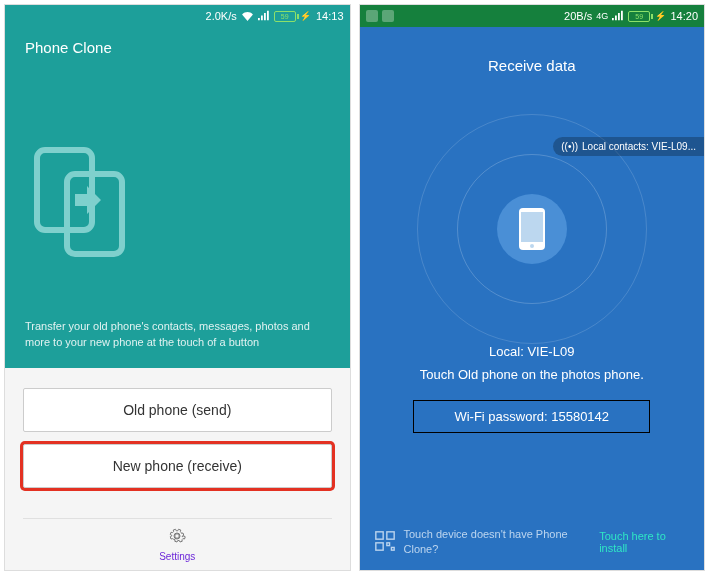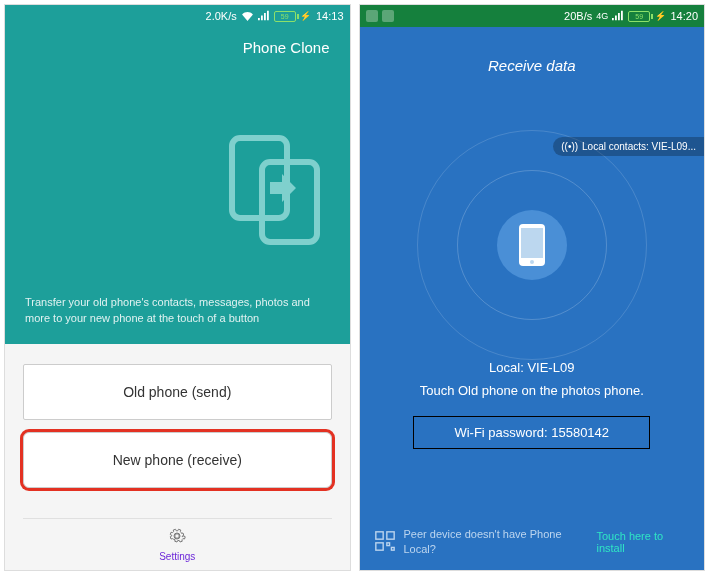--- a/index.html
+++ b/index.html
@@ -7,33 +7,33 @@
   .phone { flex: 1; display: flex; flex-direction: column; border: 1px solid #ddd; position: relative; overflow: hidden; }
 
   
   .statusbar { height: 22px; display: flex; align-items: center; justify-content: flex-end; padding: 0 6px; font-size: 11px; gap: 4px; }
   .sb-teal { background: #1d9f9a; color: #fff; }
   .sb-blue { background: #15803d; color: #fff; }
   .sb-left { margin-right: auto; display: flex; gap: 4px; }
   .sb-sq { width: 12px; height: 12px; background: rgba(255,255,255,0.3); border-radius: 2px; }
 
   
-  .left-top { background: #1d9f9a; color: #fff; flex: 1; display: flex; flex-direction: column; align-items: flex-end; padding: 12px 20px 18px; }
+  .left-top { background: #1d9f9a; color: #fff; flex: 1; display: flex; flex-direction: column; align-items: flex-start; padding: 12px 20px 18px; }
   .title { font-size: 15px; margin-bottom: 28px; }
   .clone-icon { flex: 1; display: flex; align-items: center; justify-content: center; }
   .desc { font-size: 11px; color: #e0f2f1; line-height: 1.4; align-self: flex-start; }
   .left-bottom { background: #f5f5f5; padding: 20px 18px 0; display: flex; flex-direction: column; gap: 12px; }
-  .btn { border: 1px solid #ccc; background: #fff; border-radius: 2px; height: 56px; display: flex; align-items: center; justify-content: center; font-size: 14px; color: #333; cursor: pointer; }
-  .highlight-red { box-shadow: 0 0 0 3px #e33122; border-radius: 6px; }
+  .btn { border: 1px solid #ccc; background: #fff; border-radius: 2px; height: 44px; display: flex; align-items: center; justify-content: center; font-size: 14px; color: #333; cursor: pointer; }
+  .highlight-red { box-shadow: 0 0 0 3px #e33122; }
   .footer { border-top: 1px solid #e0e0e0; margin-top: 18px; height: 52px; display: flex; flex-direction: column; align-items: center; justify-content: center; color: #6d28d9; }
   .footer-label { font-size: 10px; margin-top: 2px; }
 
   
   .right-body { background: #2972c1; color: #fff; flex: 1; display: flex; flex-direction: column; align-items: center; padding: 10px 0 0; position: relative; }
-  .rtitle { font-size: 15px; margin-top: 20px; margin-bottom: 46px; font-style: italic; }
+  .rtitle { font-size: 15px; margin-top: 20px; margin-bottom: 30px; }
   .hotspot-pill { position: absolute; right: 0; top: 110px; background: rgba(0,0,0,0.25); font-size: 10px; padding: 4px 8px; border-radius: 10px 0 0 10px; display: flex; align-items: center; gap: 4px; }
   .radar { width: 230px; height: 230px; border-radius: 50%; border: 1px solid rgba(255,255,255,0.15); display: flex; align-items: center; justify-content: center; margin-top: 10px; }
   .radar2 { width: 150px; height: 150px; border-radius: 50%; border: 1px solid rgba(255,255,255,0.2); display: flex; align-items: center; justify-content: center; }
   .phone-disc { width: 70px; height: 70px; border-radius: 50%; background: #4a8fd6; display: flex; align-items: center; justify-content: center; }
   .local-name { font-size: 13px; }
   .instruction { font-size: 13px; margin-top: 8px; }
   .wifi-box { border: 1px solid #000000; padding: 8px 40px; font-size: 13px; margin-top: 18px; }
   .peer-row { margin-top: auto; width: 100%; display: flex; align-items: center; padding: 10px 14px 14px; font-size: 11px; gap: 8px; }
   .peer-text { color: #bcd5ef; line-height: 1.3; }
   .touch-install { margin-left: auto; color: #2fe6c5; cursor: pointer; }
@@ -144,17 +144,17 @@
     <div class="peer-row">
       <span>
         <svg width="22" height="22" viewBox="0 0 24 24" stroke="#bcd5ef" fill="none" stroke-width="1.5">
           <rect x="2" y="2" width="8" height="8"></rect>
             <rect x="14" y="2" width="8" height="8"></rect>
           <rect x="2" y="14" width="8" height="8"></rect>
             <rect x="14" y="14" width="3" height="3"></rect>
             <rect x="19" y="19" width="3" height="3"></rect>
         </svg>
       </span>
-      <span class="peer-text">Peer device doesn't have Phone Local?</span>
+      <span class="peer-text">Touch device doesn't have Phone Clone?</span>
       <span class="touch-install">Touch here to install</span>
     </div>
   </div>
 </div>
 
 </body></html>

